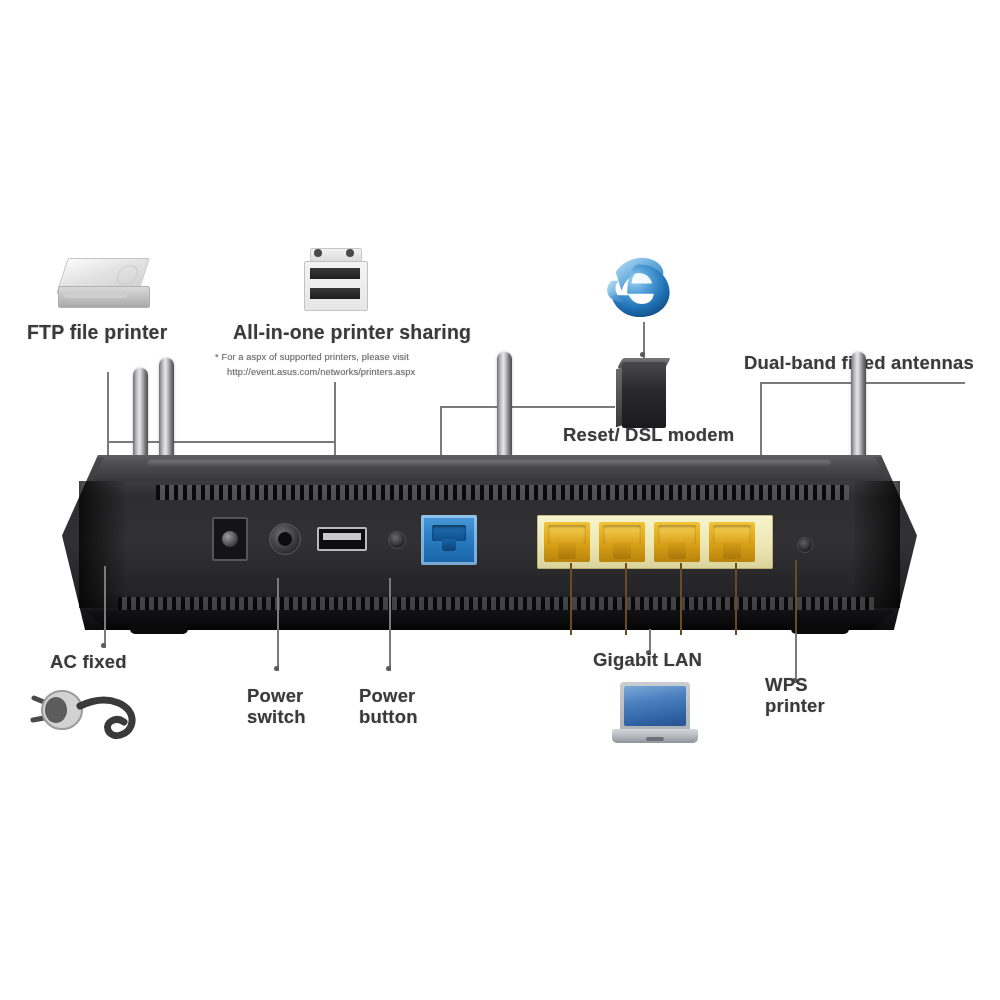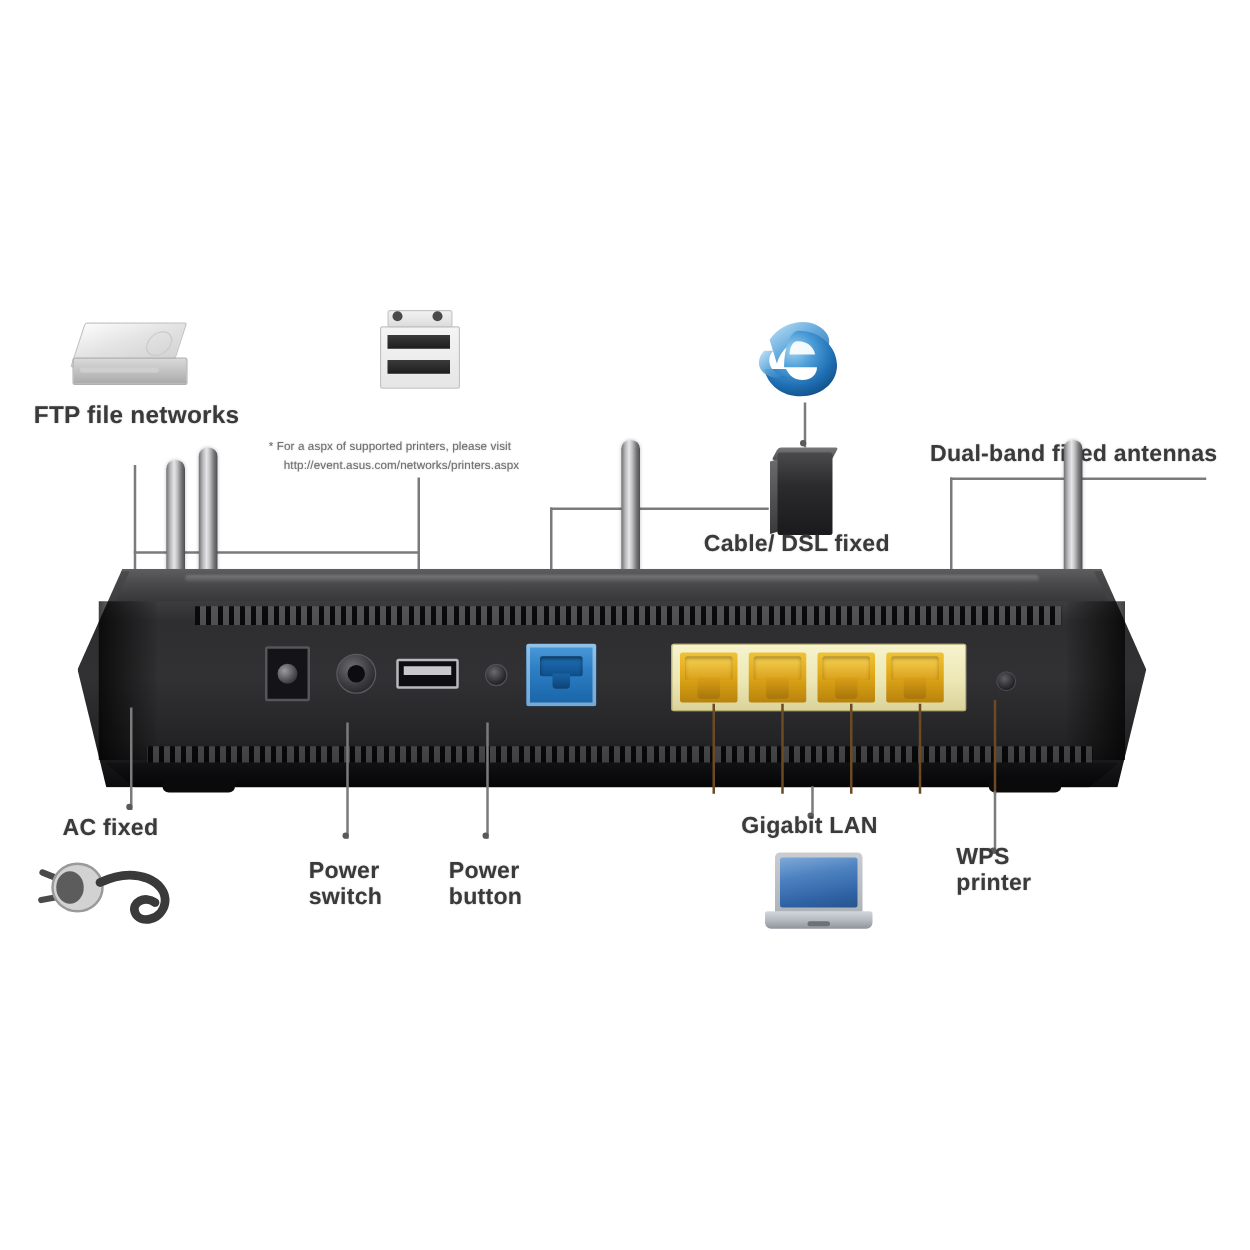--- a/index.html
+++ b/index.html
@@ -361,36 +361,37 @@
           <stop offset="100%" stop-color="#2070b4"></stop>
         </linearGradient>
       </defs>
       <path d="M18 30 C30 12 54 6 70 14 C82 20 86 30 82 38 C78 30 68 25 57 27 C42 30 30 42 26 56 Z" fill="url(#ieband)" opacity="0.95"></path>
       <path d="M50 20 C74 20 92 38 92 58 C92 78 74 92 52 92 C32 92 16 80 12 62 L36 62 C40 70 46 74 54 74 C64 74 70 68 70 60 L34 60 C34 40 40 20 50 20 Z" fill="url(#ieg)"></path>
       <path d="M46 32 C56 30 66 36 68 46 L40 46 C40 40 42 34 46 32 Z" fill="#ffffff" opacity="0.92"></path>
       <path d="M12 42 C4 50 4 62 14 68 C20 72 30 73 38 71 C28 70 20 64 18 56 C17 51 18 46 22 42 Z" fill="url(#ieband)" opacity="0.9"></path>
     </svg>
   </div>
 
-  <div class="label lg" style="left:27px; top:322px;">FTP file networks</div>
-
+  <div class="label lg" style="left:27px; top:322px;">FTP file printer</div>
+
+  <div class="label lg" style="left:233px; top:322px;">All-in-one printer sharing</div>
 
   <div class="label sm" style="left:215px; top:351px;">* For a aspx of supported printers, please visit</div>
 
   <div class="label sm" style="left:227px; top:366px;">http://event.asus.com/networks/printers.aspx</div>
 
   <div class="label md" style="left:744px; top:353px;">Dual-band fixed antennas</div>
 
   <div class="icon modem" style="left:616px; top:358px;">
     <div class="top"></div>
     <div class="side"></div>
     <div class="front"></div>
   </div>
 
-  <div class="label md" style="left:563px; top:425px;">Cable/ DSL fixed</div>
+  <div class="label md" style="left:563px; top:425px;">Reset/ DSL modem</div>
 
   <div class="leader v" style="left:643px; top:322px; height:36px;"></div>
   <div class="dotcap" style="left:640px; top:352px;"></div>
 
   <div class="leader v" style="left:107px; top:372px; height:100px;"></div>
   <div class="leader h" style="left:107px; top:441px; width:228px;"></div>
 
   <div class="leader v" style="left:334px; top:382px; height:110px;"></div>
 
   <div class="leader h" style="left:440px; top:406px; width:175px;"></div>

